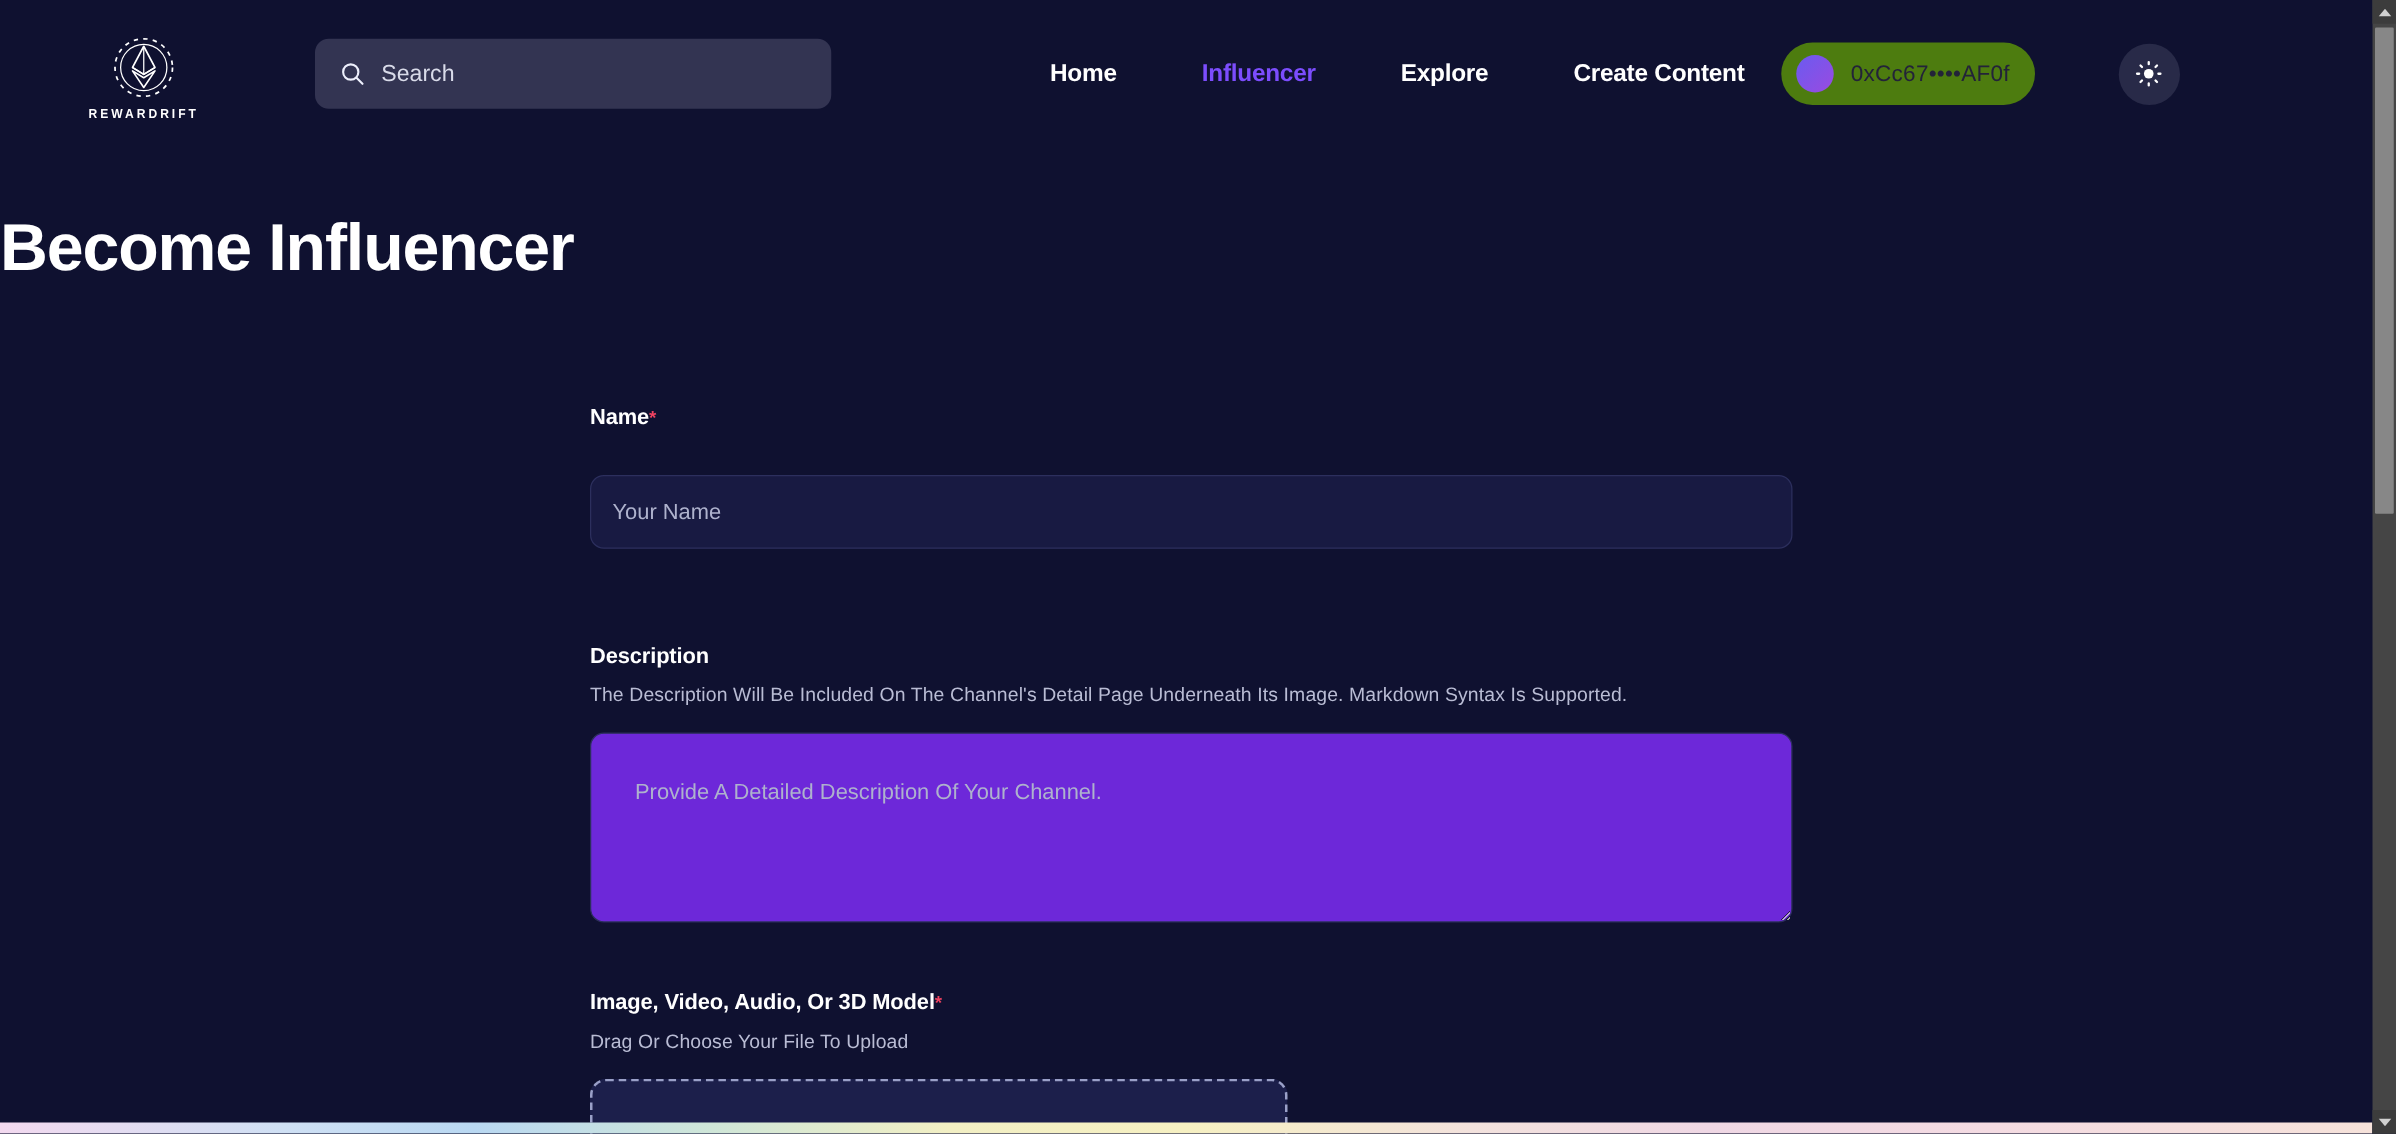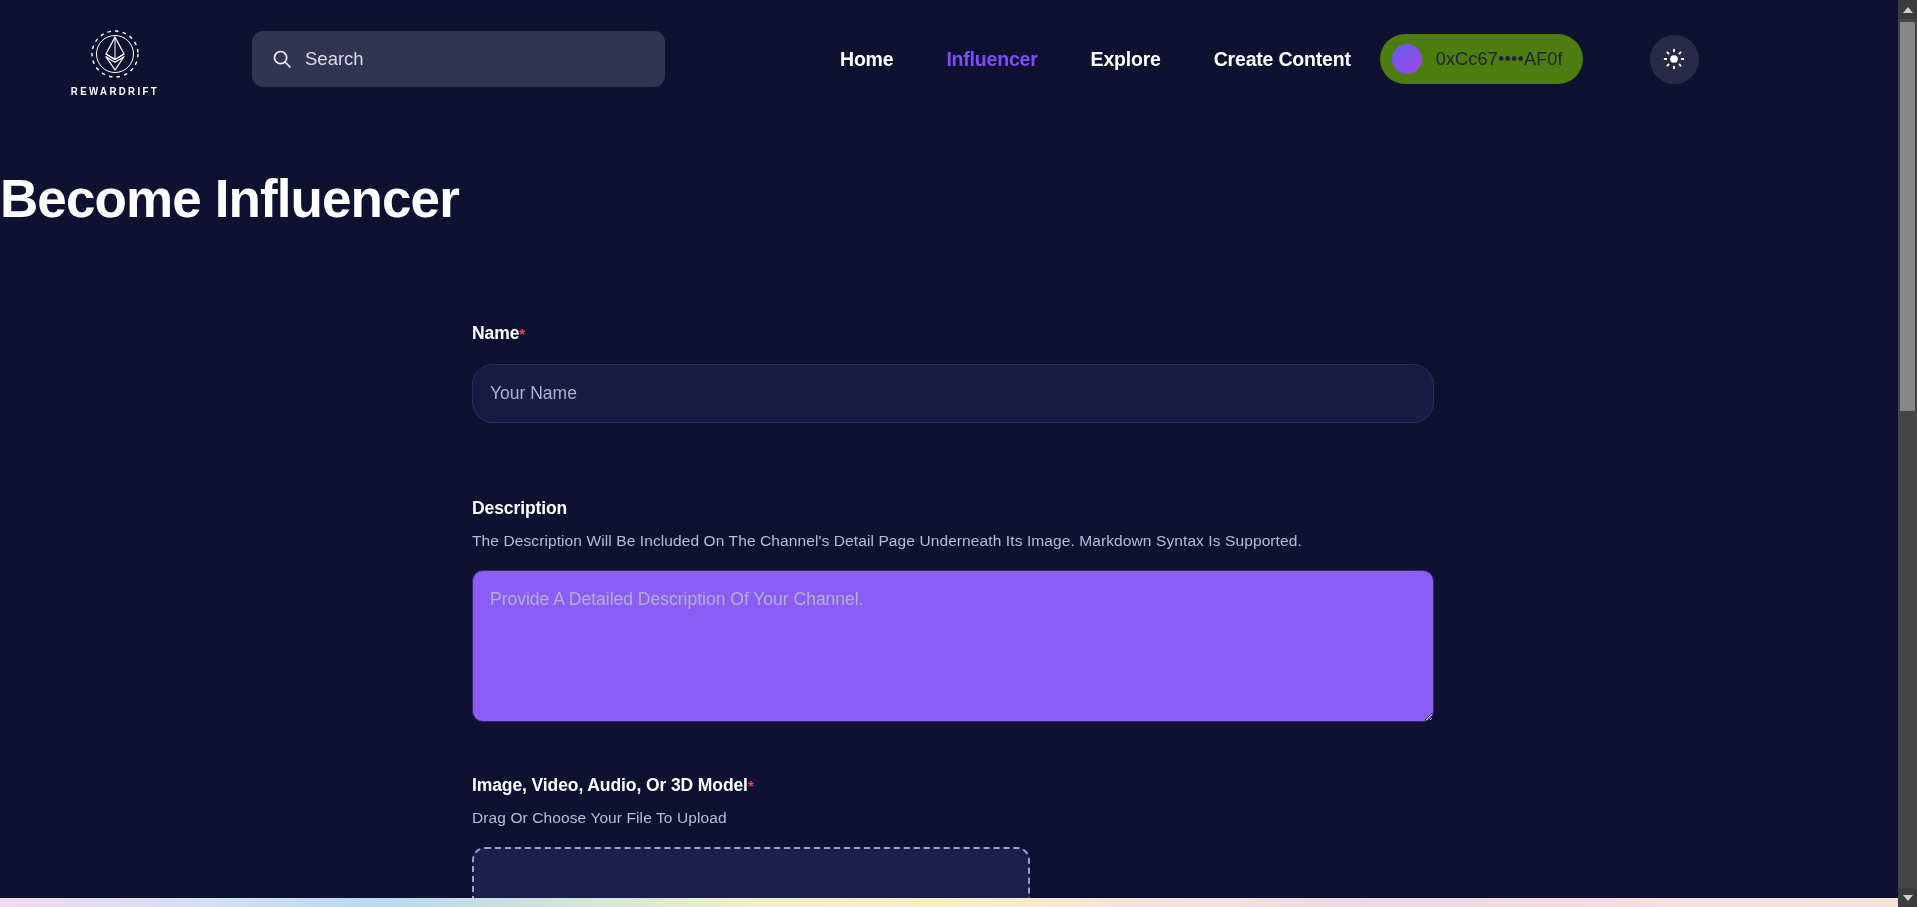--- a/index.html
+++ b/index.html
@@ -79,21 +79,21 @@
     outline: none;
     color: #e9eaf5;
     font-size: 18.5px;
     font-family: "Liberation Sans", sans-serif;
   }
   .search-input::placeholder { color: #d9dbe9; opacity: 1; }
 
   .nav {
     display: flex;
     align-items: center;
-    gap: 53px;
+    gap: 68px;
     margin-left: 175px;
   }
   .nav-link {
     font-size: 19.5px;
     font-weight: 700;
     color: #ffffff;
     text-decoration: none;
     letter-spacing: -0.2px;
     white-space: nowrap;
     cursor: pointer;
@@ -171,44 +171,44 @@
     font-size: 15.5px;
     color: #b9bcd4;
     margin-top: 13px;
     letter-spacing: 0.1px;
   }
 
   .text-input {
     display: block;
     width: 962px;
     height: 59px;
-    margin-top: 20px;
+    margin-top: 36px;
     background: #181a42;
     border: 1px solid #2c2f5d;
-    border-radius: 21px;
+    border-radius: 11px;
     color: #ffffff;
     font-size: 17.5px;
     font-family: "Liberation Sans", sans-serif;
     padding: 0 17px;
     outline: none;
   }
   .text-input::placeholder { color: #aeb2cd; opacity: 1; }
 
   .textarea {
     display: block;
     width: 962px;
     height: 152px;
     margin-top: 20px;
-    background: #8b5cf6;
+    background: #6d28d9;
     border: 1px solid #2c2f5d;
     border-radius: 11px;
     color: #ffffff;
     font-size: 17.5px;
     font-family: "Liberation Sans", sans-serif;
-    padding: 17px;
+    padding: 35px;
     outline: none;
     resize: vertical;
     line-height: 1.35;
   }
   .textarea::placeholder { color: #aeb2cd; opacity: 1; }
 
   .label-desc { margin-top: 75px; }
   .label-media { margin-top: 53px; }
 
   .dropzone {

